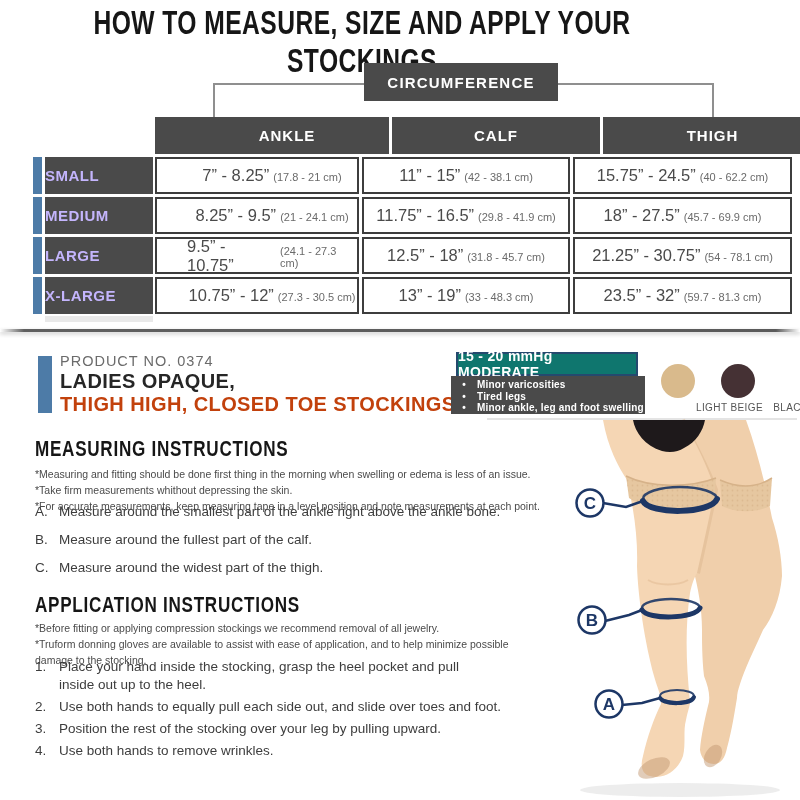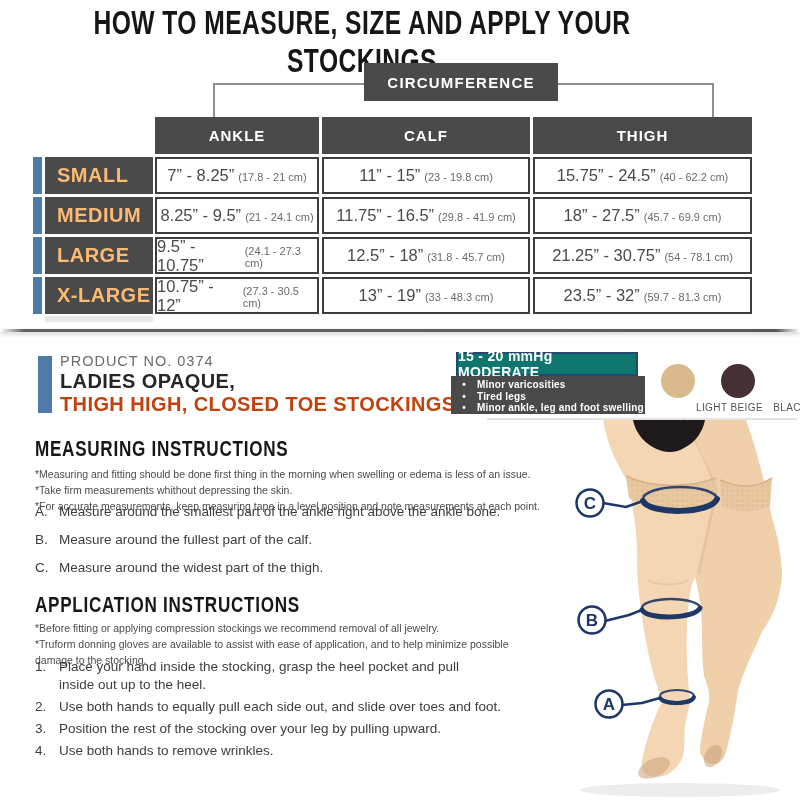--- a/index.html
+++ b/index.html
@@ -16,28 +16,28 @@
   .bracket-svg{left:0;top:0;width:800px;height:125px;z-index:1;}
   .circ-box{left:364px;top:63px;width:194px;height:38px;background:#4a4a4a;z-index:2;
             display:flex;align-items:center;justify-content:center;color:#fff;
             font-size:15px;font-weight:bold;letter-spacing:1.2px;text-align:center;}
 
   
   .size-table{left:33px;top:117px;z-index:2;}
   .trow{display:flex;height:37px;margin-bottom:3px;}
   .spacer{width:122px;flex:none;}
   .bluebar{width:9px;flex:none;background:#4d7ba7;margin-right:3px;}
-  .size-name{width:108px;flex:none;background:#4a4a4a;color:#fdba74;margin-right:2px;
-             display:flex;align-items:center;padding-left:12px;box-sizing:border-box;
-             font-size:20px;font-weight:bold;letter-spacing:.5px;}
+  .size-name{width:108px;flex:none;background:#4a4a4a;color:#c4b5fd;margin-right:2px;
+             display:flex;align-items:center;box-sizing:border-box;
+             font-size:15px;font-weight:bold;letter-spacing:.5px;}
   .hcell{background:#4a4a4a;color:#fff;display:flex;align-items:center;justify-content:center;
          font-size:15px;font-weight:bold;letter-spacing:1px;flex:none;}
   .vcell{background:#fff;border:2px solid #3d3d3d;box-sizing:border-box;flex:none;
          display:flex;align-items:center;justify-content:center;gap:4px;}
-  .c1{width:164px;margin-right:3px;} .c2{width:208px;margin-right:3px;} .c3{width:219px;}
+  .c1{width:204px;margin-right:3px;padding-left:30px;} .c2{width:208px;margin-right:3px;} .c3{width:219px;}
   .vin{font-size:16.5px;color:#4a4a4a;}
   .vcm{font-size:11px;color:#6a6a6a;margin-top:3px;}
   .label-shadow{left:45px;top:316px;width:108px;height:6px;background:#e9e9e9;}
 
   
   .divider{left:0;top:329px;width:800px;height:3px;
            background:linear-gradient(90deg,#fff 0,#606060 3%,#5a5a5a 97%,#fff 100%);
            box-shadow:0 2px 4px rgba(0,0,0,.22);}
 
   
@@ -103,21 +103,21 @@
 
     <div class="trow">
       <div class="bluebar"></div>
       <div class="size-name">SMALL</div>
       <div class="vcell c1">
           <span class="vin">7” - 8.25”</span>
           <span class="vcm">(17.8 - 21 cm)</span>
         </div>
       <div class="vcell c2">
           <span class="vin">11” - 15”</span>
-          <span class="vcm">(23 - 19.8 cm)</span>
+          <span class="vcm">(42 - 38.1 cm)</span>
         </div>
       <div class="vcell c3">
           <span class="vin">15.75” - 24.5”</span>
           <span class="vcm">(40 - 62.2 cm)</span>
         </div>
     </div>
 
     <div class="trow">
       <div class="bluebar"></div>
       <div class="size-name">MEDIUM</div>

